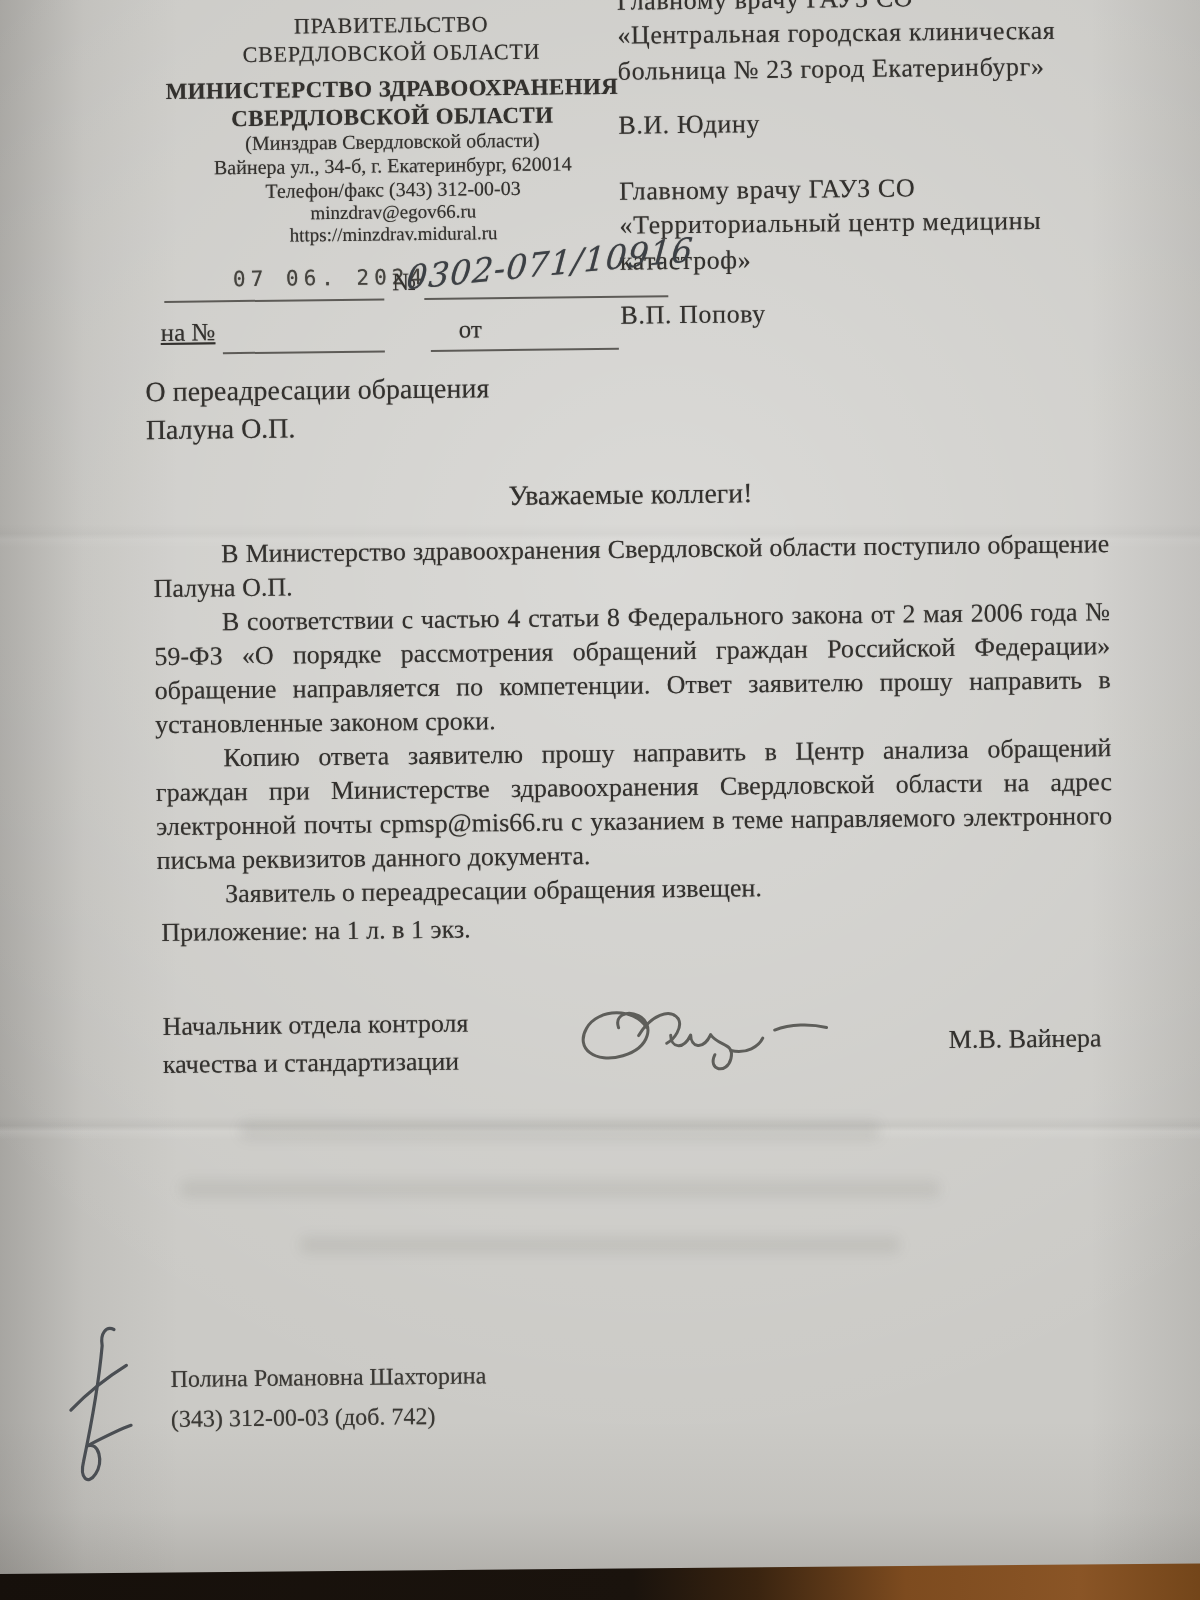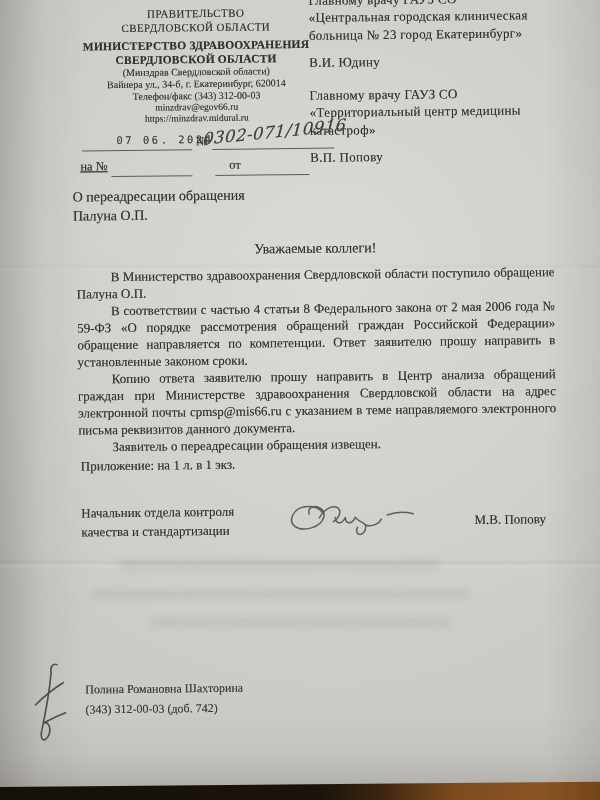--- a/index.html
+++ b/index.html
@@ -130,21 +130,21 @@
       <div>качества и стандартизации</div>
     </div>
     <svg class="sig-svg" width="150" height="58" viewBox="0 0 150 58">
       <path class="ink" d="M40,20 C34,10 16,10 10,20 C4,30 14,38 28,34 C42,30 44,18 36,14 C30,11 24,14 26,20"></path>
       <path class="ink" d="M36,24 C42,14 52,10 56,16 C58,20 54,26 50,28"></path>
       <path class="ink" d="M52,24 C52,30 58,32 62,24 C62,30 68,32 72,24"></path>
       <path class="ink" d="M72,24 C76,30 84,28 82,36 C80,44 70,42 74,34"></path>
       <path class="ink" d="M82,32 C90,34 96,30 98,26"></path>
       <path class="ink" d="M104,22 C112,19 122,19 130,21"></path>
     </svg>
-    <div class="sig-name">М.В. Попову</div>
+    <div class="sig-name">М.В. Вайнера</div>
 
     <svg class="paraph-svg" width="55" height="100" viewBox="0 0 55 100">
       <path class="ink2" d="M34,12 C30,10 27,14 28,20 C26,40 22,60 18,78 C16,86 20,90 24,84 C28,78 26,68 20,70"></path>
       <path class="ink2" d="M12,52 C20,44 30,36 40,30"></path>
       <path class="ink2" d="M20,70 C28,66 36,62 42,60"></path>
     </svg>
     <div class="executor">
       <div>Полина Романовна Шахторина</div>
       <div>(343) 312-00-03 (доб. 742)</div>
     </div>

